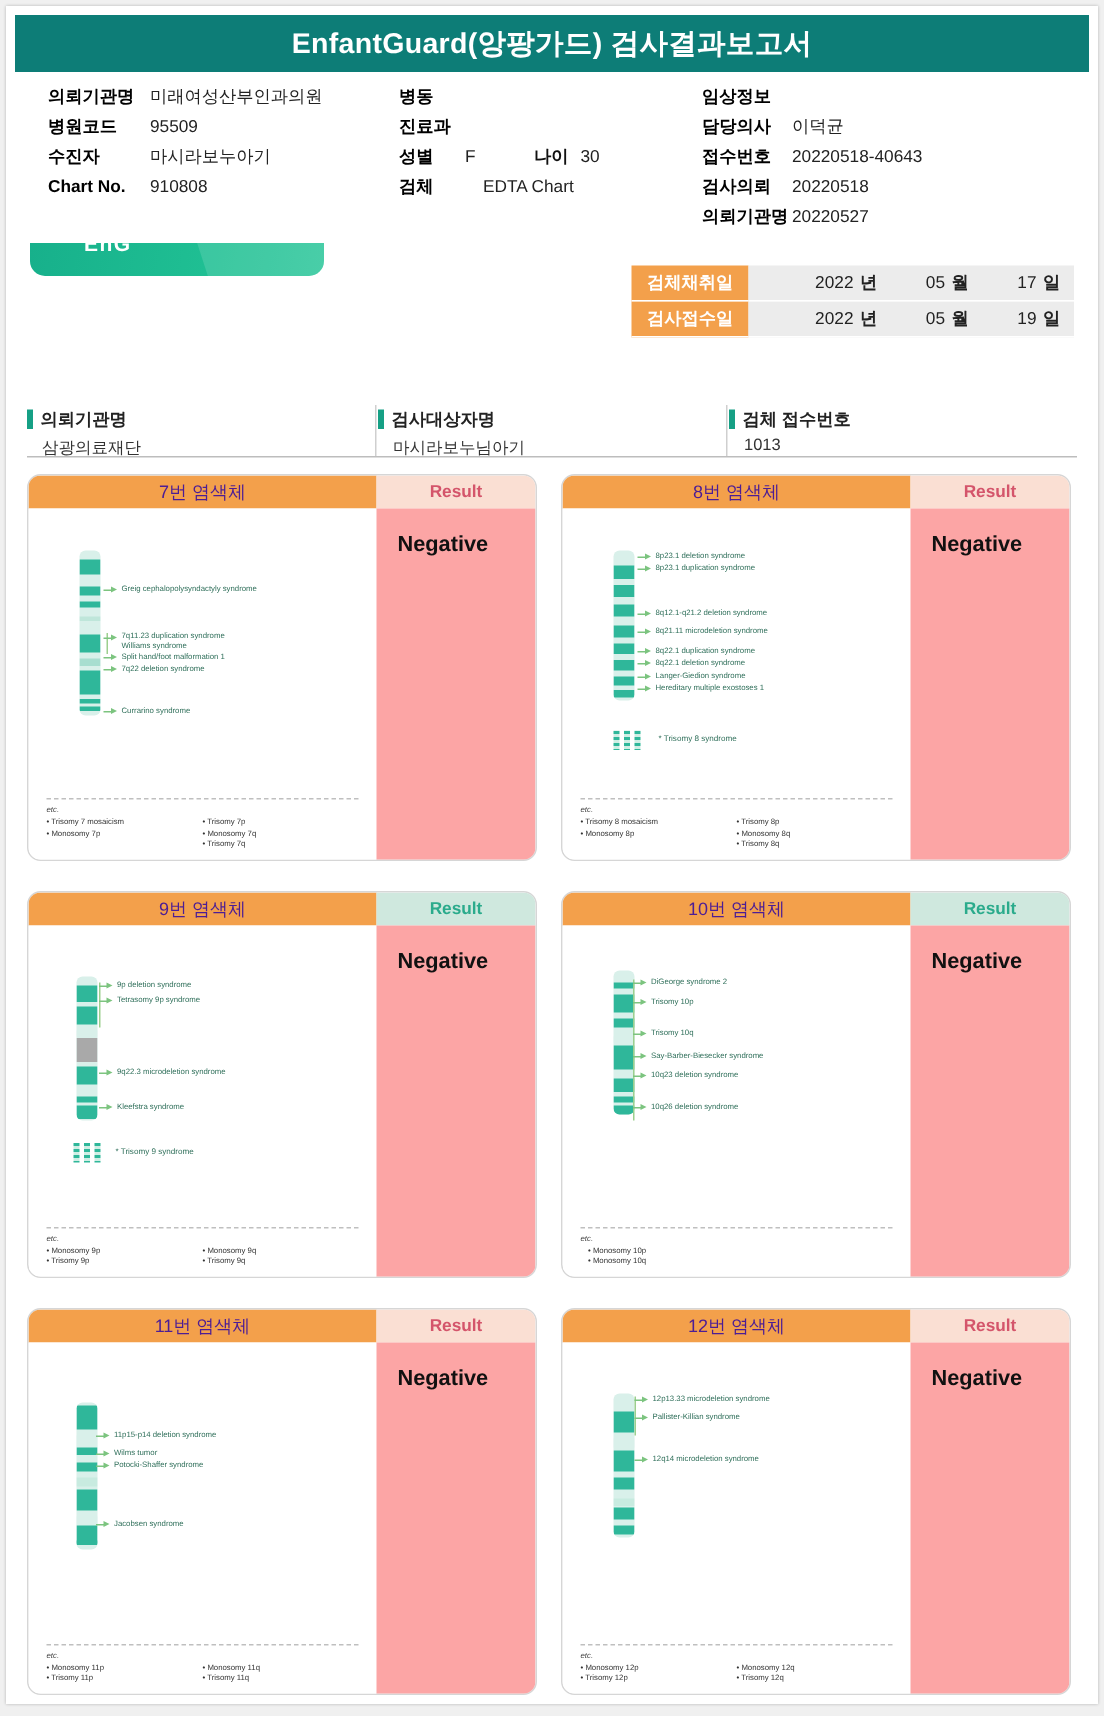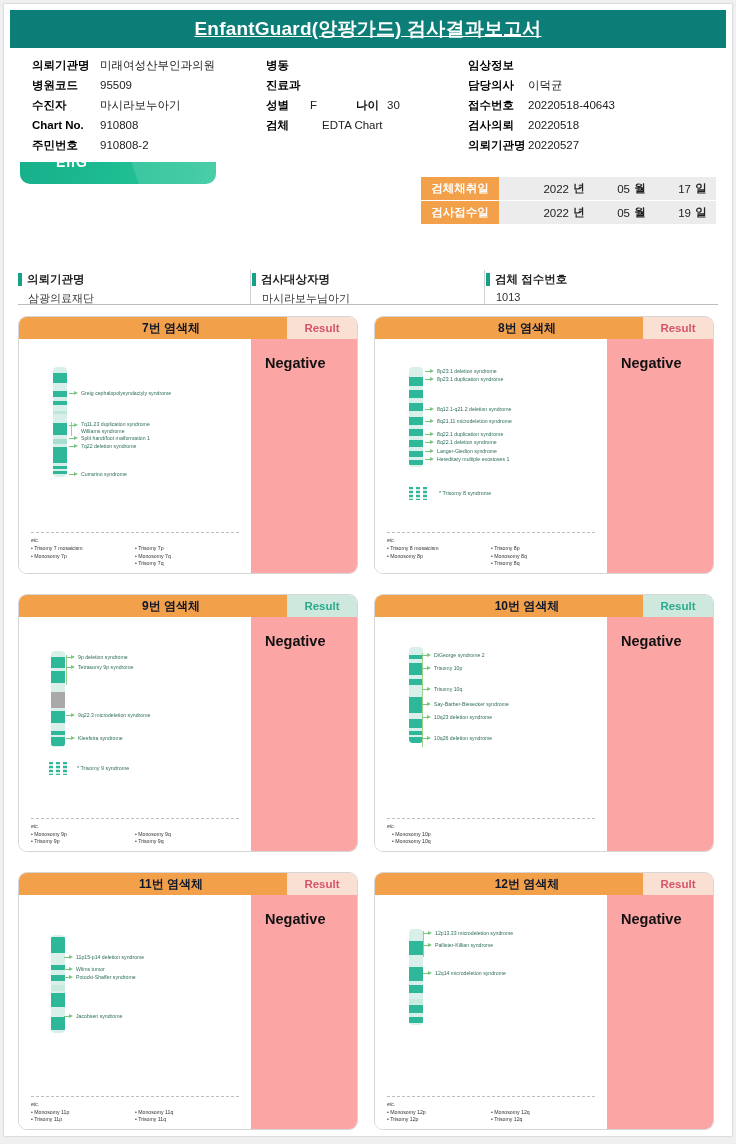--- a/index.html
+++ b/index.html
@@ -17,21 +17,21 @@
     overflow:hidden;
   }
 
   
   .titlebar{
     position:absolute;left:6px;top:6px;width:716px;height:38px;
     background:#0d7d77;
     display:flex;align-items:center;justify-content:center;
   }
   .titlebar .t{
-    color:#ffffff;font-size:19px;font-weight:bold;letter-spacing:.2px;text-decoration:underline;
+    color:#ffffff;font-size:19px;font-weight:bold;letter-spacing:.2px;
   }
 
   
   .info{
     position:absolute;left:24px;top:52px;width:690px;height:96px;
     font-size:11.5px;color:#111;
   }
   .col{position:absolute;top:0;}
   .c1{left:4px;width:230px;}
   .c2{left:238px;width:200px;}
@@ -107,22 +107,22 @@
     width:340px;height:258px;
     background:#ffffff;
     border:1px solid #d6d6d6;
     border-radius:9px;
     overflow:hidden;
     position:relative;
     box-sizing:border-box;
   }
   .card-head{display:flex;height:22px;}
   .ch-title{
-    flex:0 0 232px;background:#f3a04b;color:#0f172a;
-    font-size:12px;font-weight:bold;text-align:center;line-height:22px;padding-left:36px;
+    flex:0 0 232px;background:#f3a04b;color:#4c1d95;
+    font-size:12px;font-weight:normal;text-align:center;line-height:22px;
   }
   .ch-result{
     flex:1;font-size:11.5px;font-weight:bold;text-align:center;line-height:22px;
   }
   .ch-result.pink{background:#fadfd3;color:#d4556b;}
   .ch-result.green{background:#cfe8de;color:#2bab8c;}
   .card-body{display:flex;height:236px;}
   .body-left{
     flex:0 0 232px;background:#ffffff;position:relative;
   }
@@ -191,24 +191,20 @@
           <span class="lbl">병원코드</span>
           <span class="val">95509</span>
         </div>
       <div class="row">
           <span class="lbl">수진자</span>
           <span class="val">마시라보누아기</span>
         </div>
       <div class="row">
           <span class="lbl">Chart No.</span>
           <span class="val">910808</span>
-        </div>
-      <div class="row">
-          <span class="lbl">주민번호</span>
-          <span class="val">910808-2</span>
         </div>
     </div>
     <div class="col c2">
       <div class="row">
           <span class="lbl">병동</span>
           <span class="val"></span>
         </div>
       <div class="row">
           <span class="lbl">진료과</span>
           <span class="val"></span>

